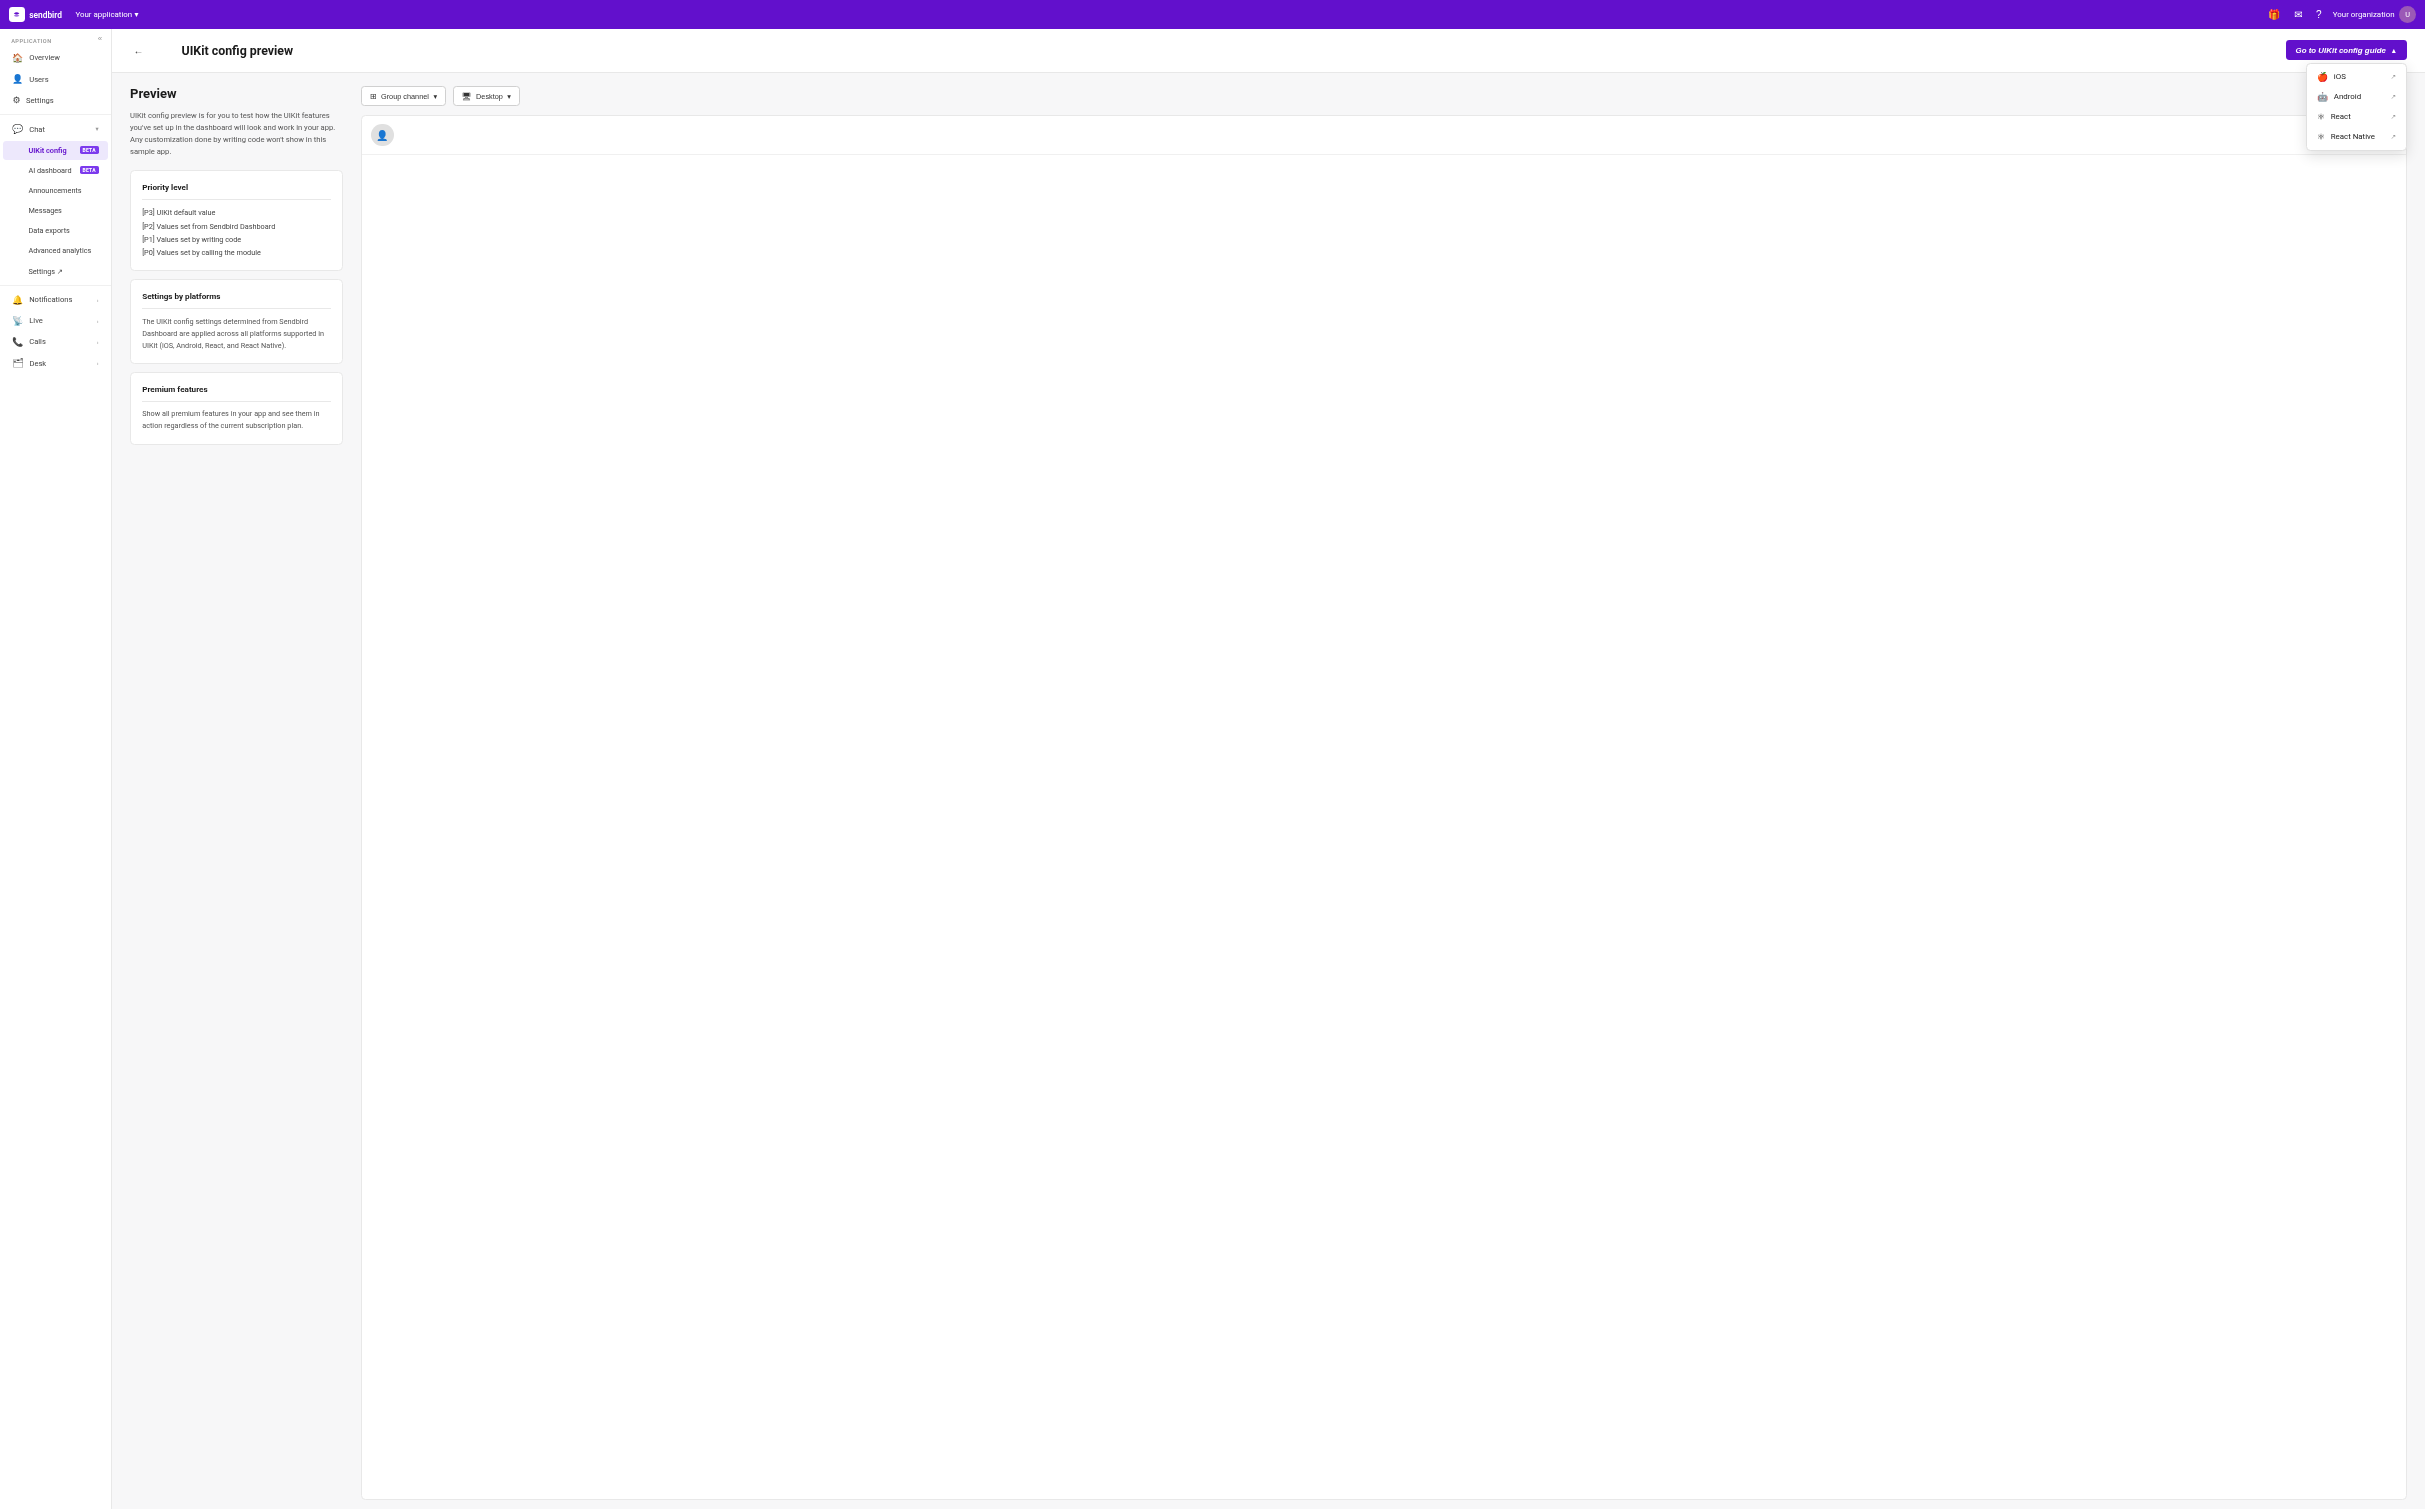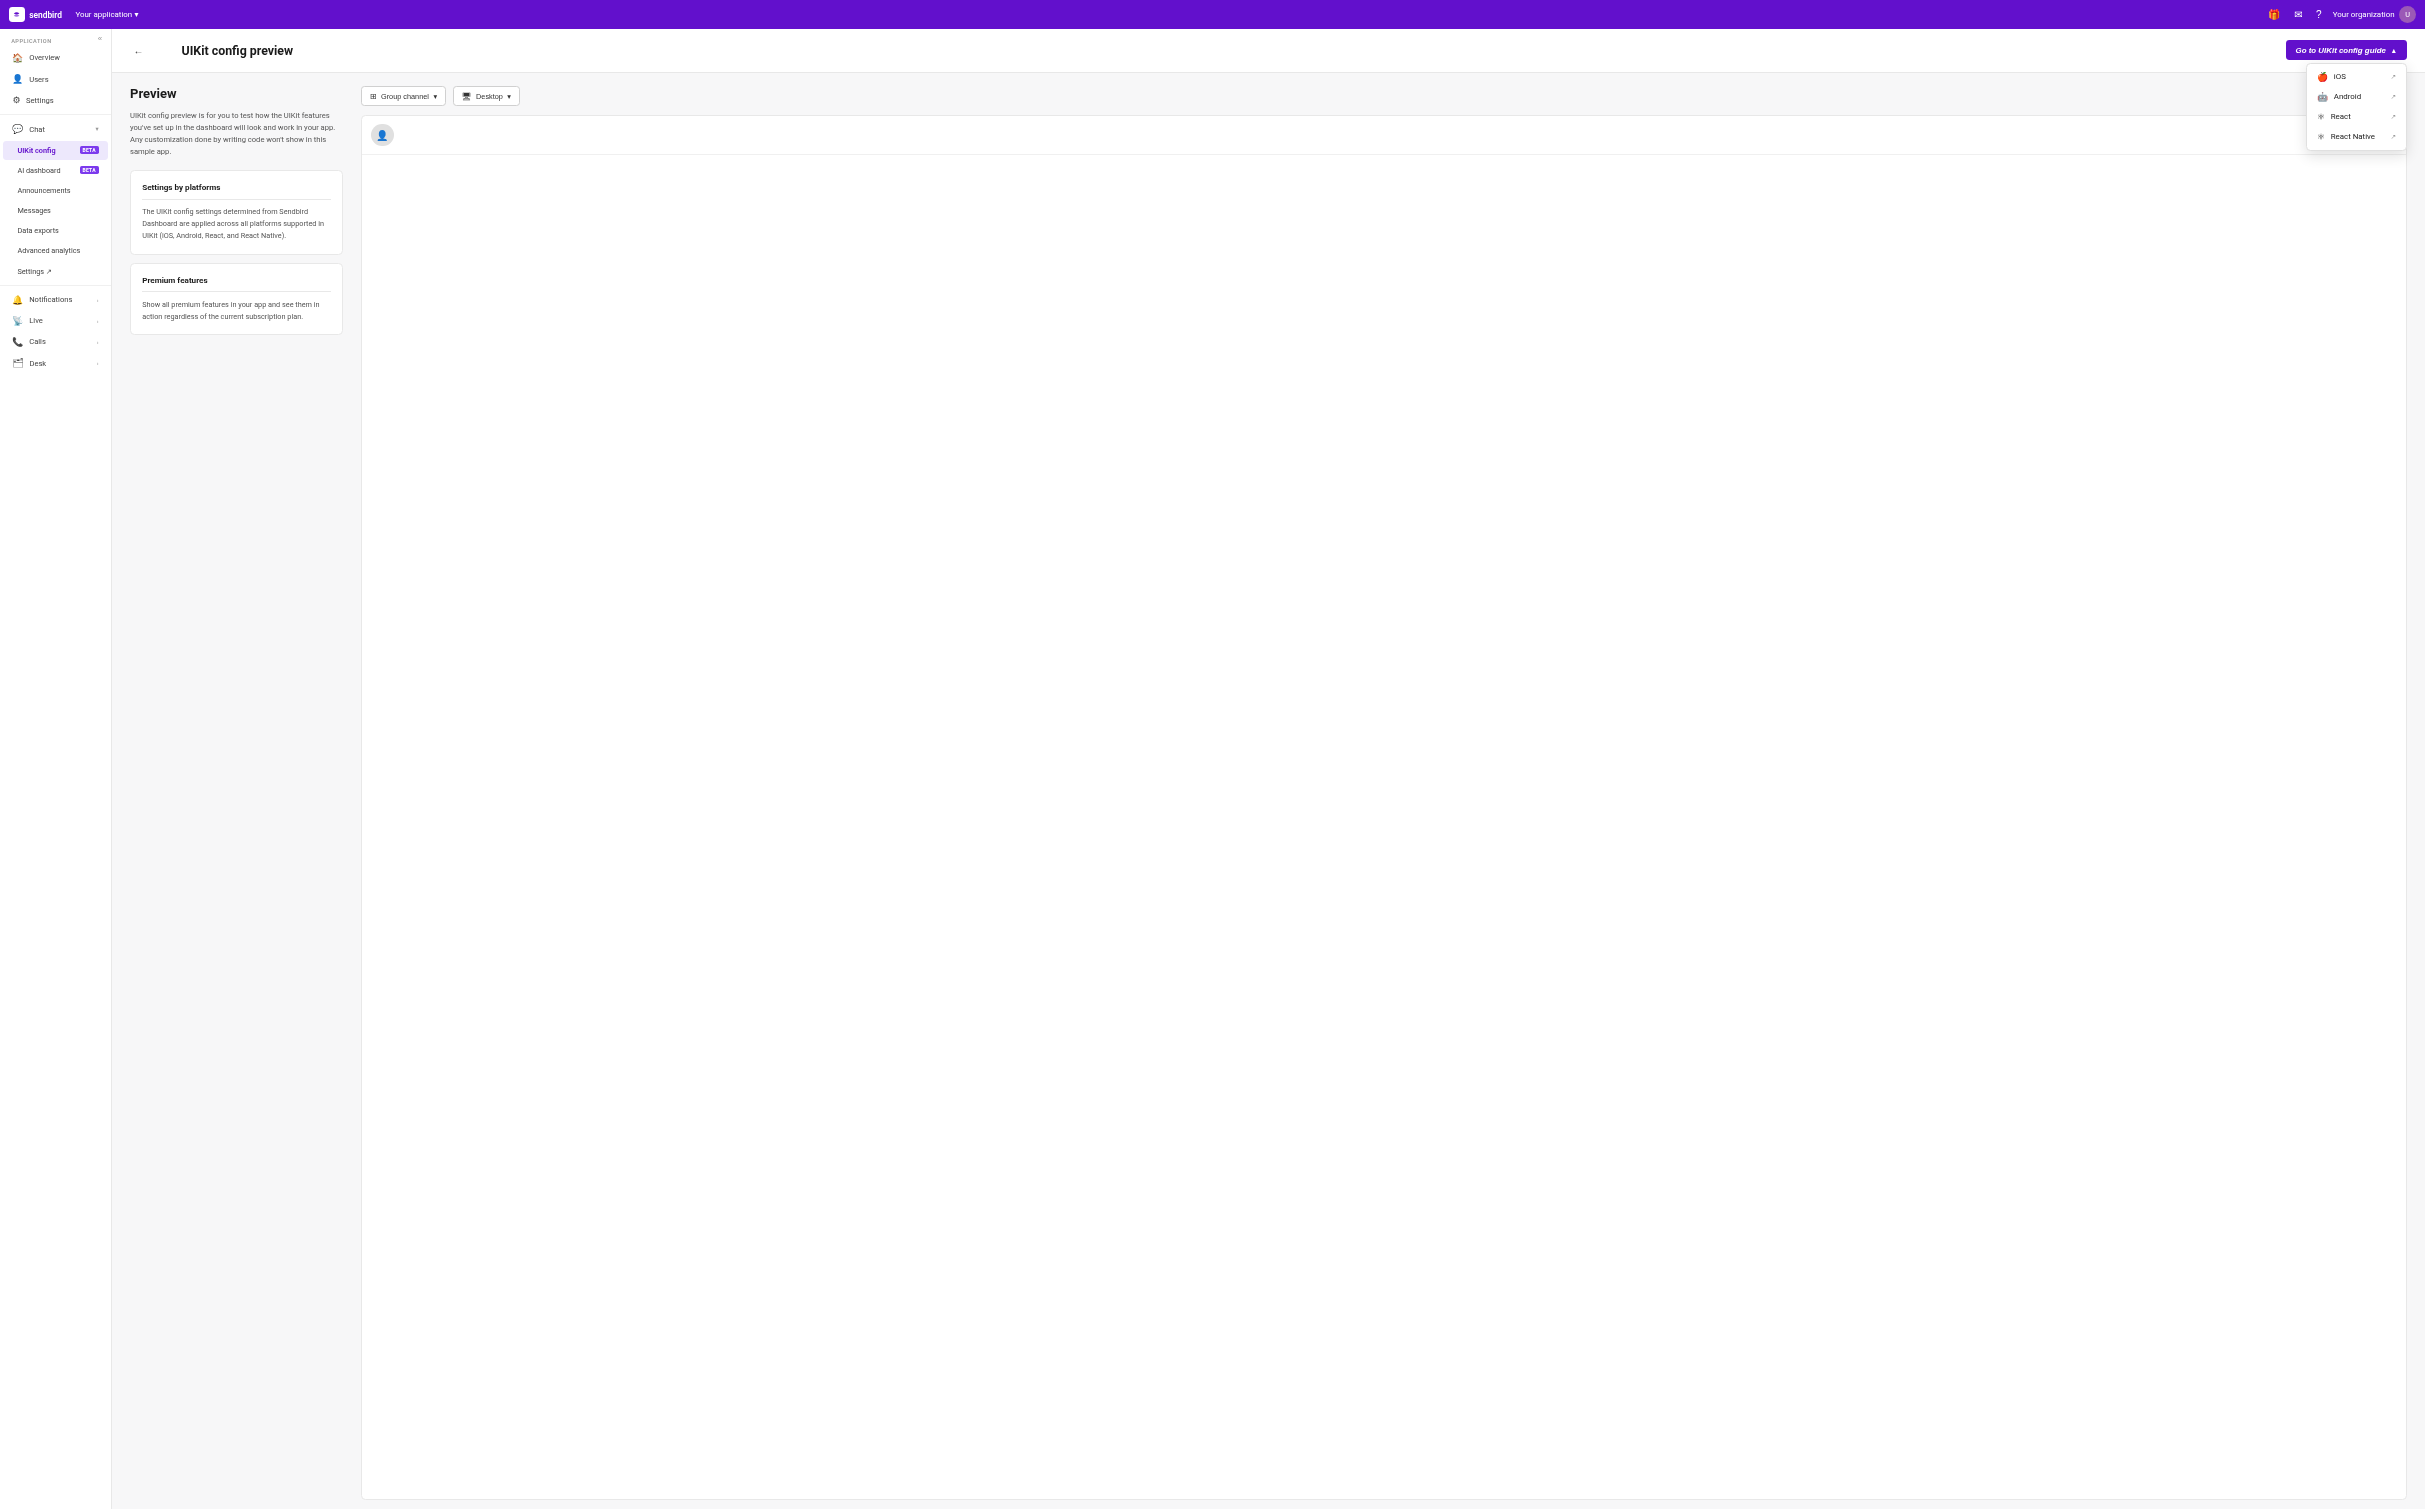--- a/index.html
+++ b/index.html
@@ -126,21 +126,21 @@
       align-items: center;
       gap: 5.6px;
       padding: 5px 9px;
       font-size: 7.6px;
       color: #444;
       cursor: pointer;
       border-radius: 3.4px;
       margin: 0.6px 3.4px;
     }
     .sidebar-item.active { background: #ede8fc; color: #6210cc; font-weight: 600; }
-    .sidebar-item.sub { padding-left: 14px; font-size: 7.3px; }
+    .sidebar-item.sub { padding-left: 25px; font-size: 7.3px; }
     .sidebar-item.sub.active { background: #ede8fc; color: #6210cc; font-weight: 600; }
     .sidebar-item-icon { font-size: 9px; flex-shrink: 0; }
     .sidebar-item-label { flex: 1; }
     .sidebar-badge {
       background: #7c3aed;
       color: white;
       font-size: 5px;
       padding: 1.1px 2.8px;
       border-radius: 1.7px;
       font-weight: 700;
@@ -515,20 +515,30 @@
         </div>
       </div>
     </div>
 
     <div class="content-area">
 
       <div class="info-panel">
         <h2 class="info-section-title">Preview</h2>
         <p class="info-description">UIKit config preview is for you to test how the UIKit features you've set up in the dashboard will look and work in your app. Any customization done by writing code won't show in this sample app.</p>
 
+        <div class="info-card">
+          <div class="info-card-title">Priority level</div>
+          <hr class="info-card-divider">
+          <div class="info-card-text">
+            <div>[P3] UIKit default value</div>
+            <div>[P2] Values set from Sendbird Dashboard</div>
+            <div>[P1] Values set by writing code</div>
+            <div>[P0] Values set by calling the module</div>
+          </div>
+        </div>
 
         <div class="info-card">
           <div class="info-card-title">Settings by platforms</div>
           <hr class="info-card-divider">
           <div class="info-card-body">The UIKit config settings determined from Sendbird Dashboard are applied across all platforms supported in UIKit (iOS, Android, React, and React Native).</div>
         </div>
 
         <div class="info-card">
           <div class="info-card-title">Premium features</div>
           <hr class="info-card-divider">

